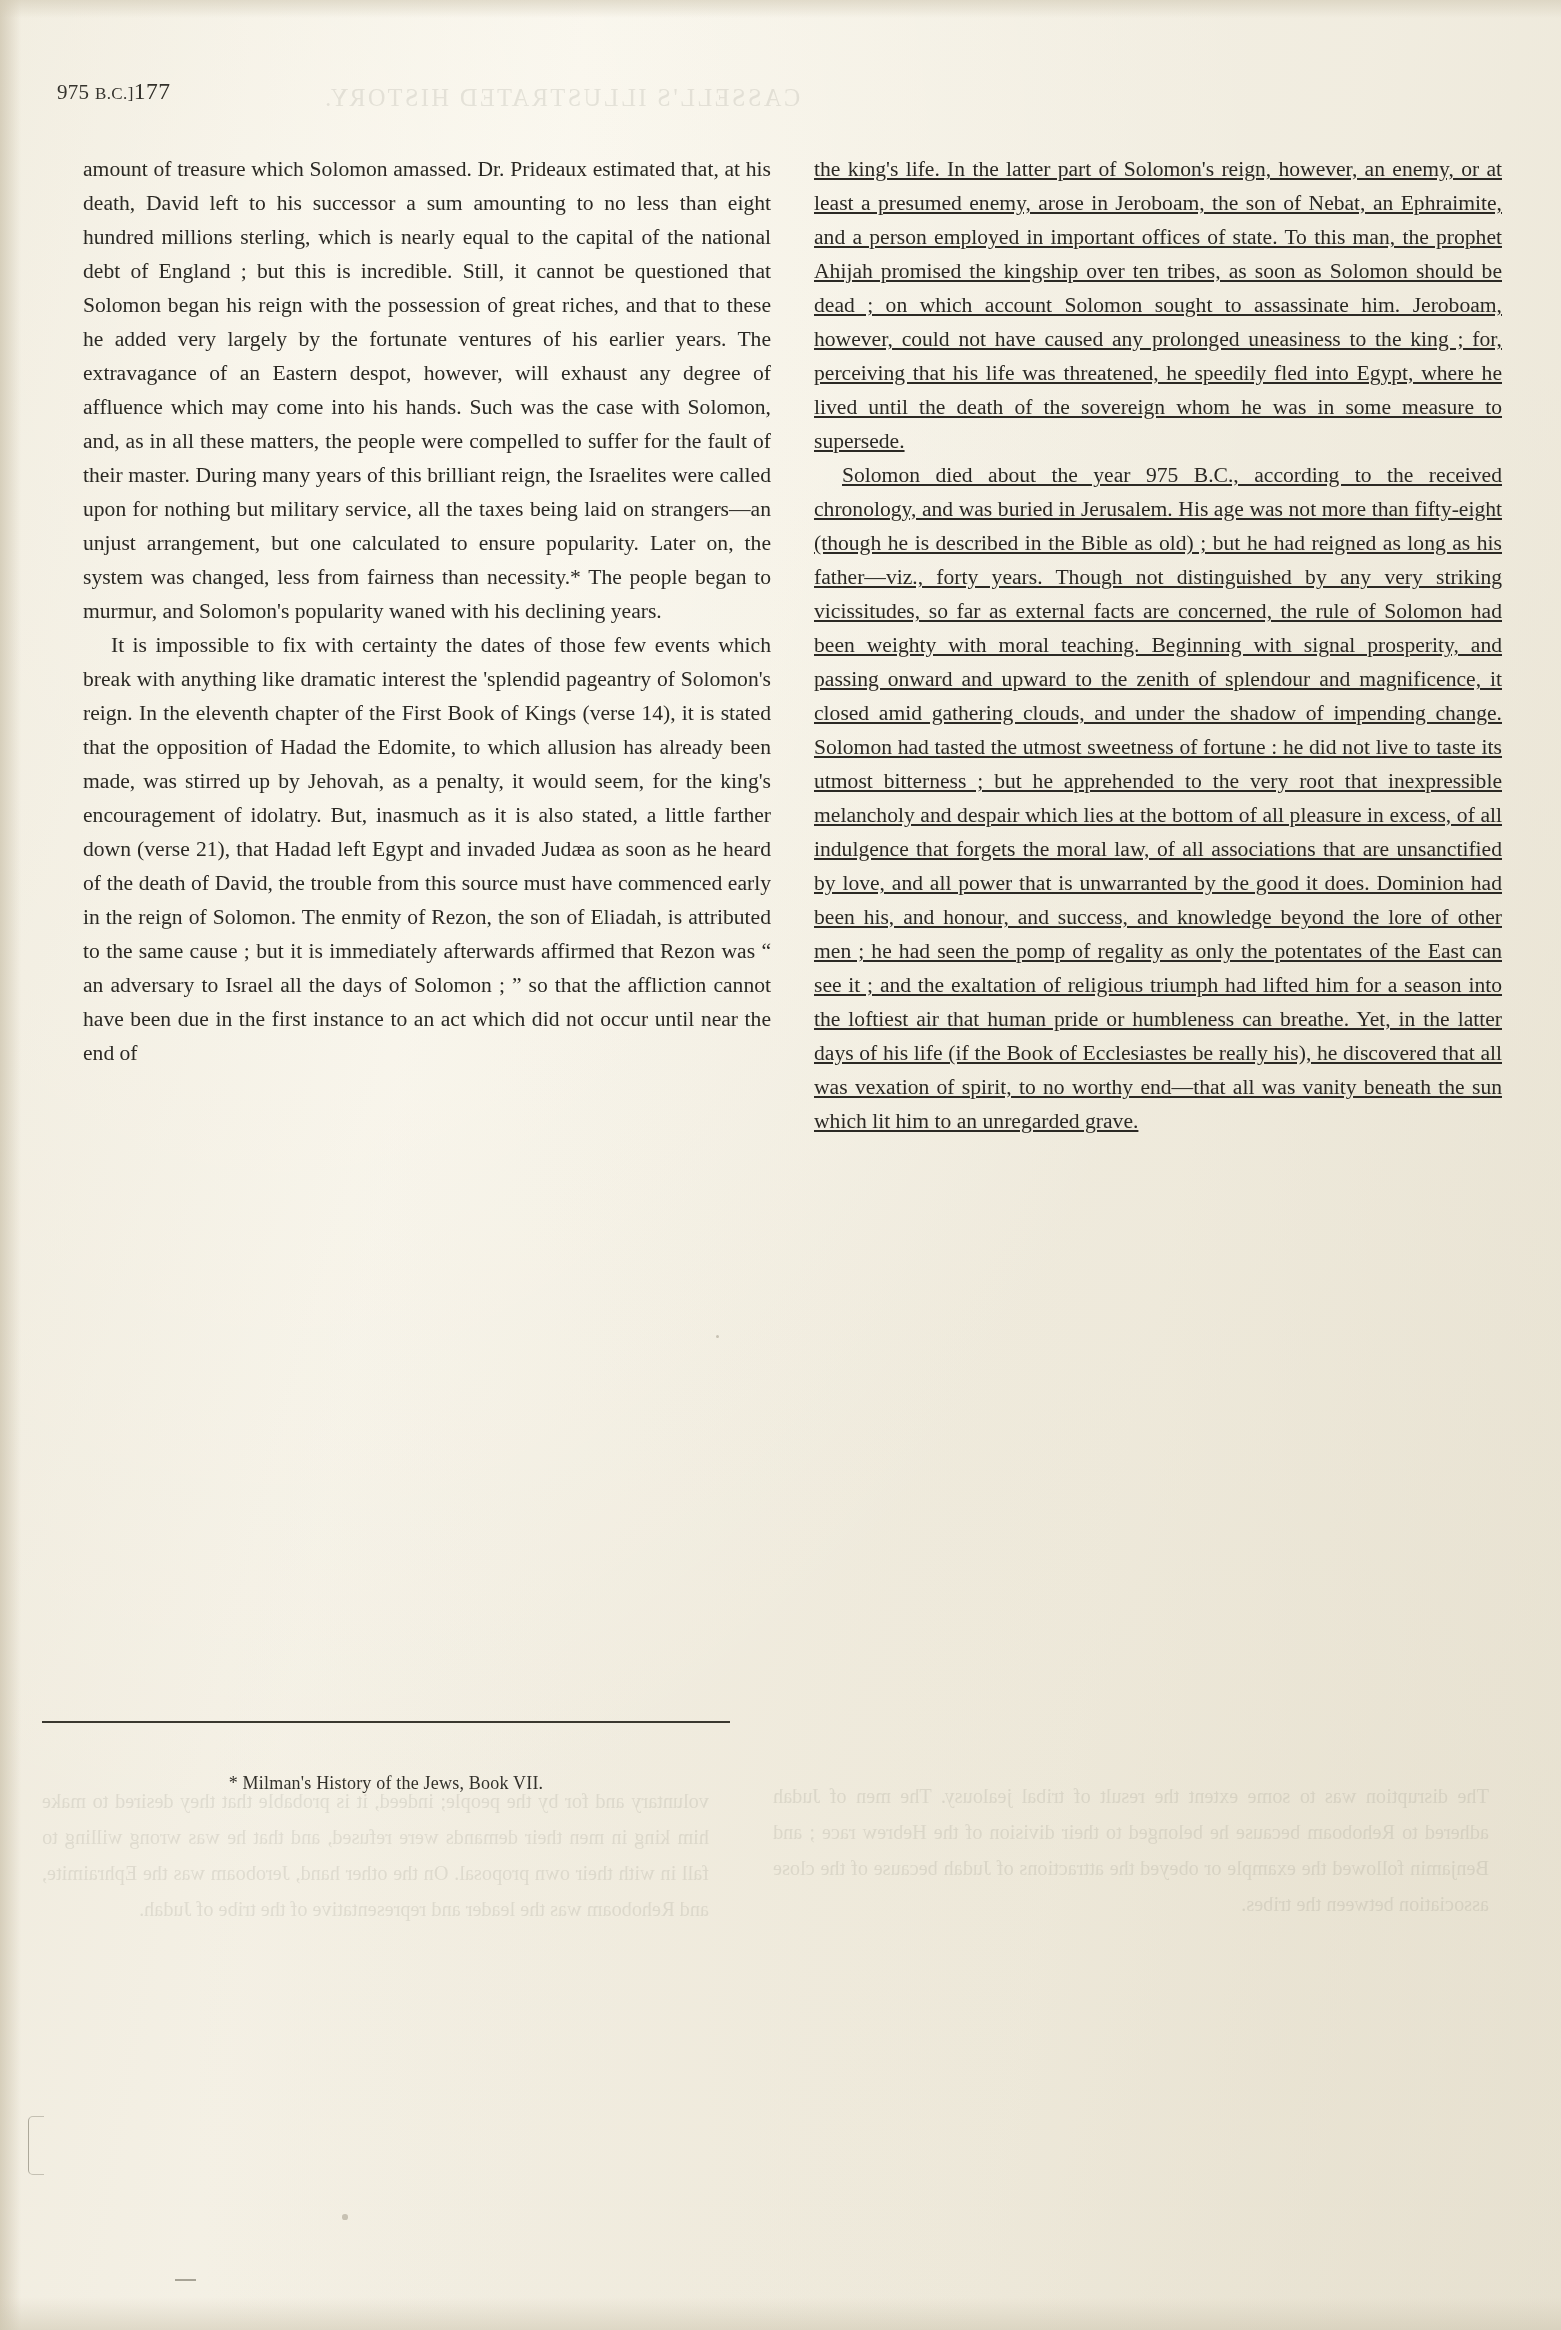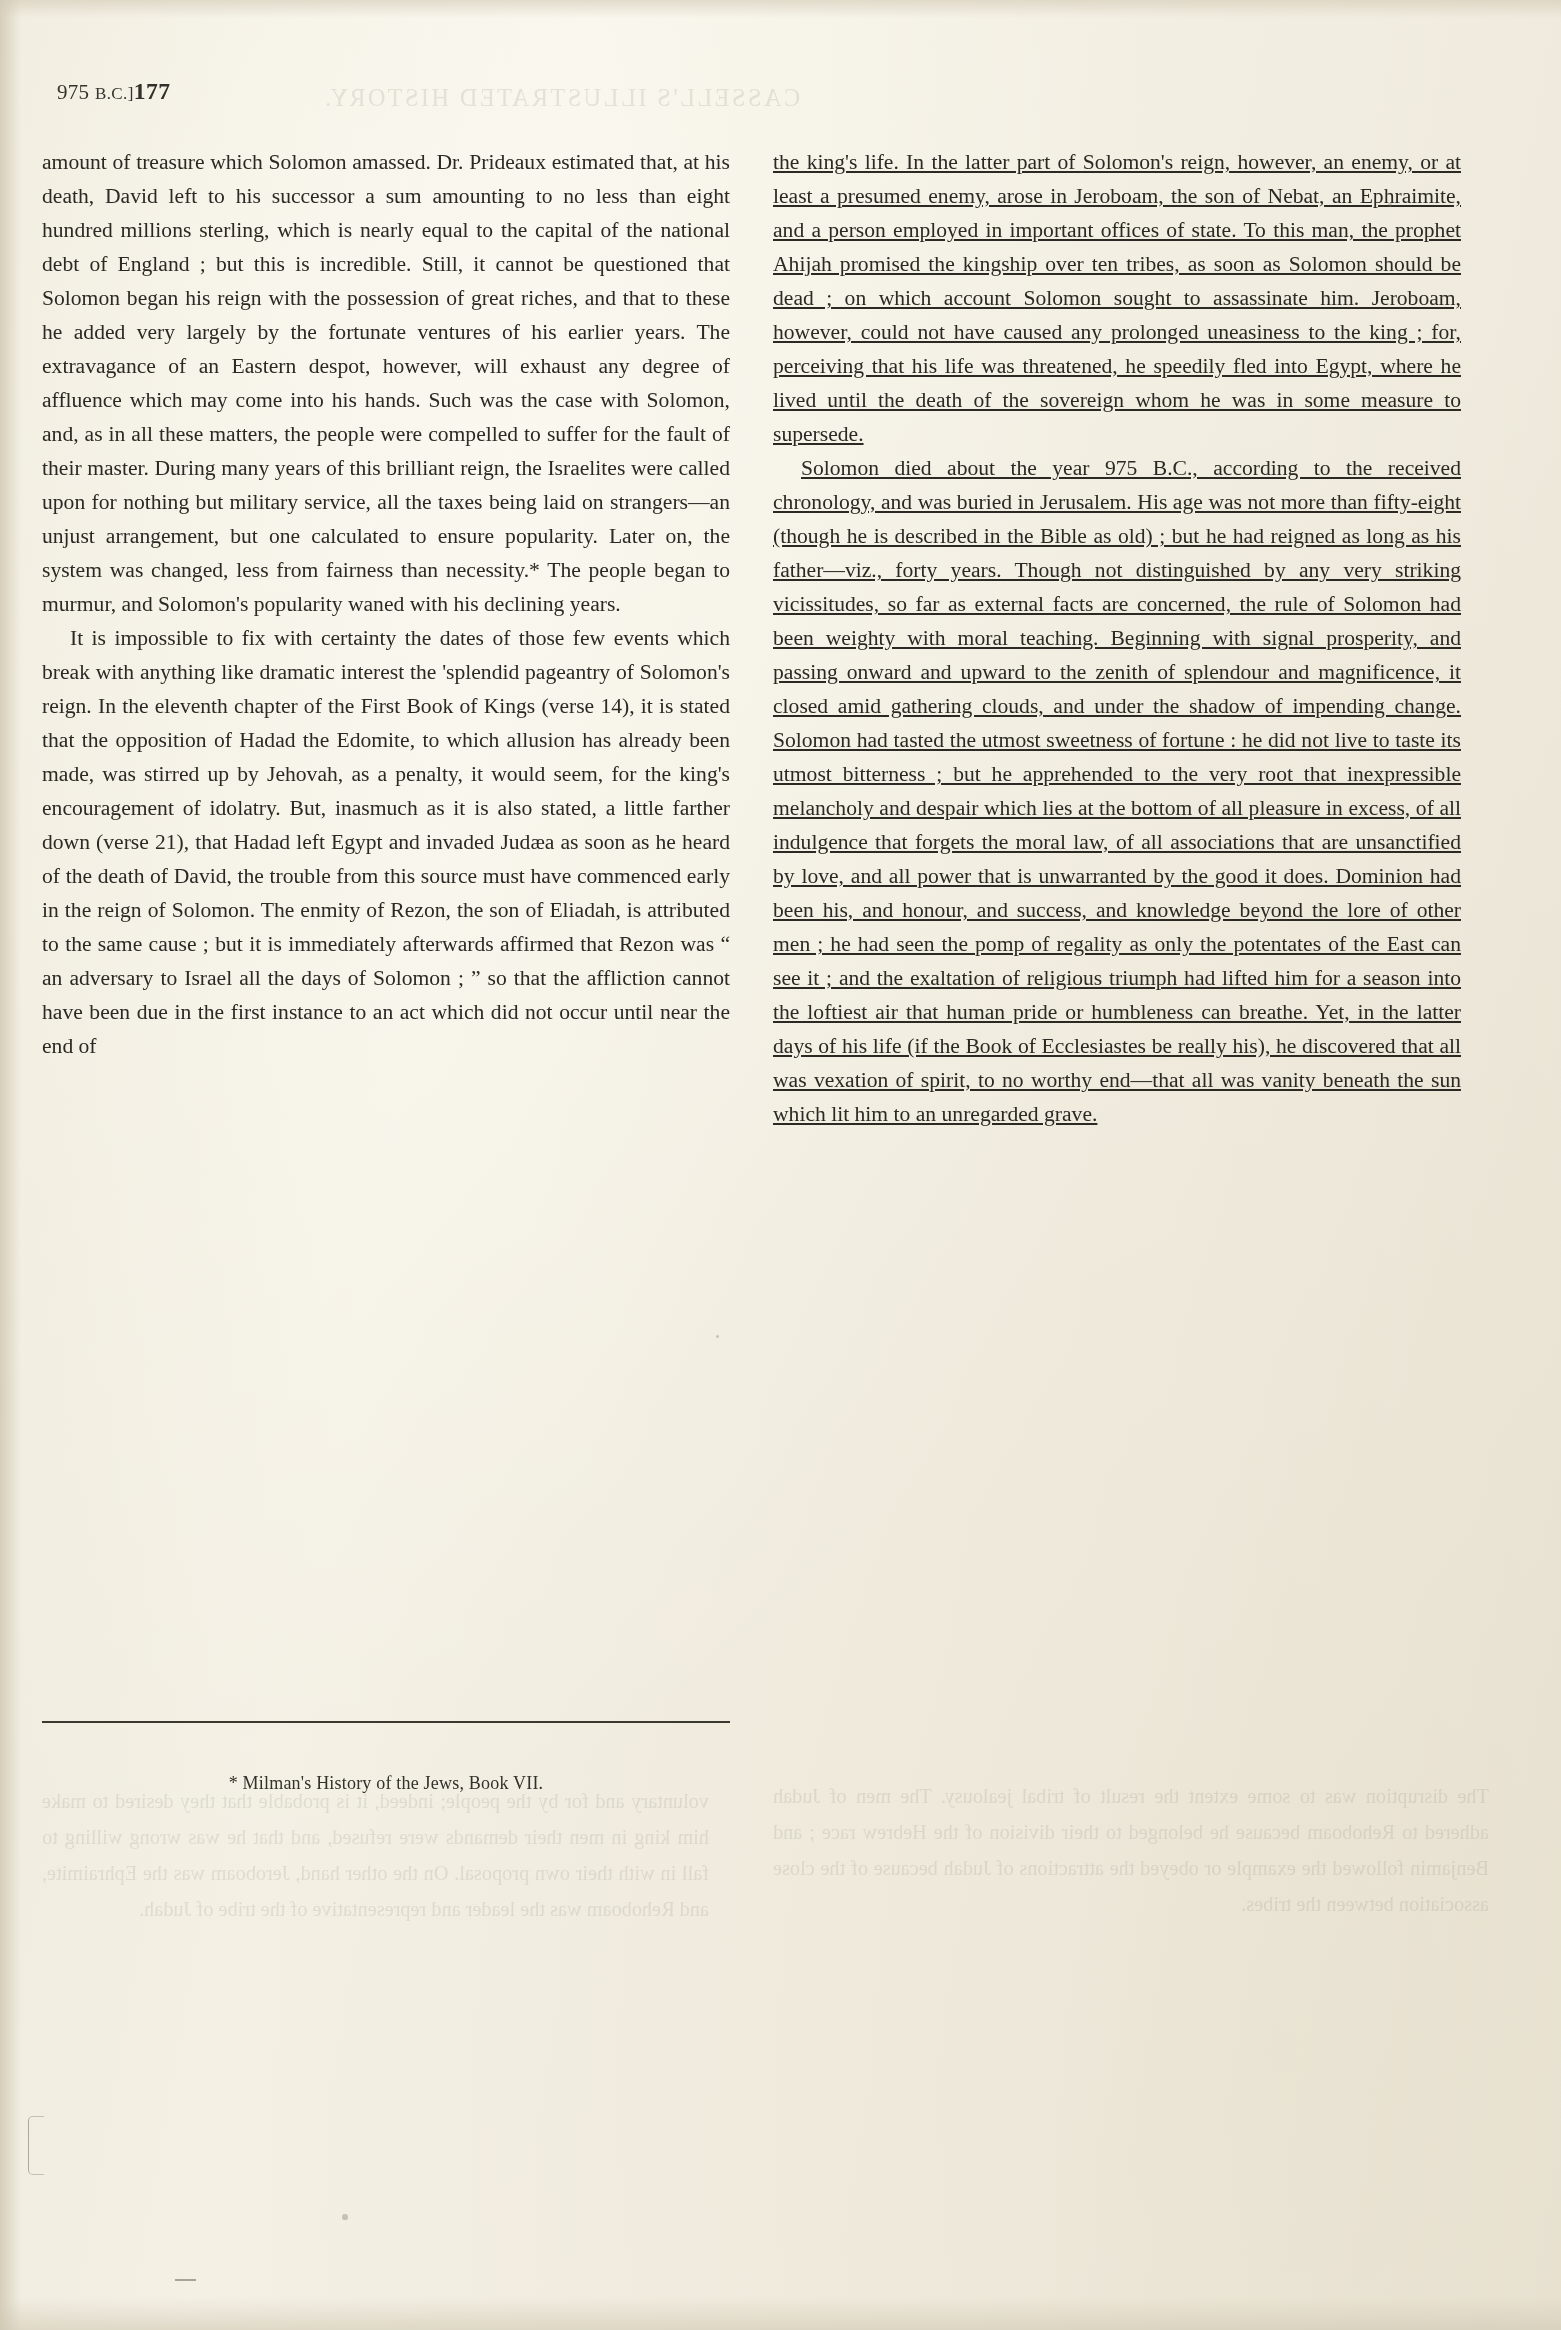--- a/index.html
+++ b/index.html
@@ -60,21 +60,21 @@
   }
   .rh-center {
     flex: 1;
     text-align: center;
     font-size: 26px;
     letter-spacing: 2px;
     color: #2f2d27;
   }
   .rh-right {
     font-size: 23.6px;
-    font-weight: bold;
+    font-weight: normal;
     white-space: nowrap;
     color: #32302a;
     letter-spacing: 0.4px;
   }
   
   .ghost {
     position: absolute;
     color: rgba(120, 118, 104, 0.16);
     font-family: "Liberation Serif", serif;
     font-size: 20.3px;
@@ -98,27 +98,28 @@
     width: 667px;
   }
   #ghost-right {
     left: 773px;
     top: 1778px;
     width: 716px;
   }
   
   .col {
     position: absolute;
-    top: 145px;
+    top: 152px;
     width: 688px;
     font-size: 21.6px;
     line-height: 34px;
     text-align: justify;
     text-justify: inter-word;
     color: #2b2924;
+    margin-left: 41px;
   }
   .col-left { left: 42px; }
   .col-right { left: 773px; text-decoration: underline; }
   .col p {
     margin: 0;
   }
   .col p.indent {
     text-indent: 28px;
   }
   .divider-rule {

